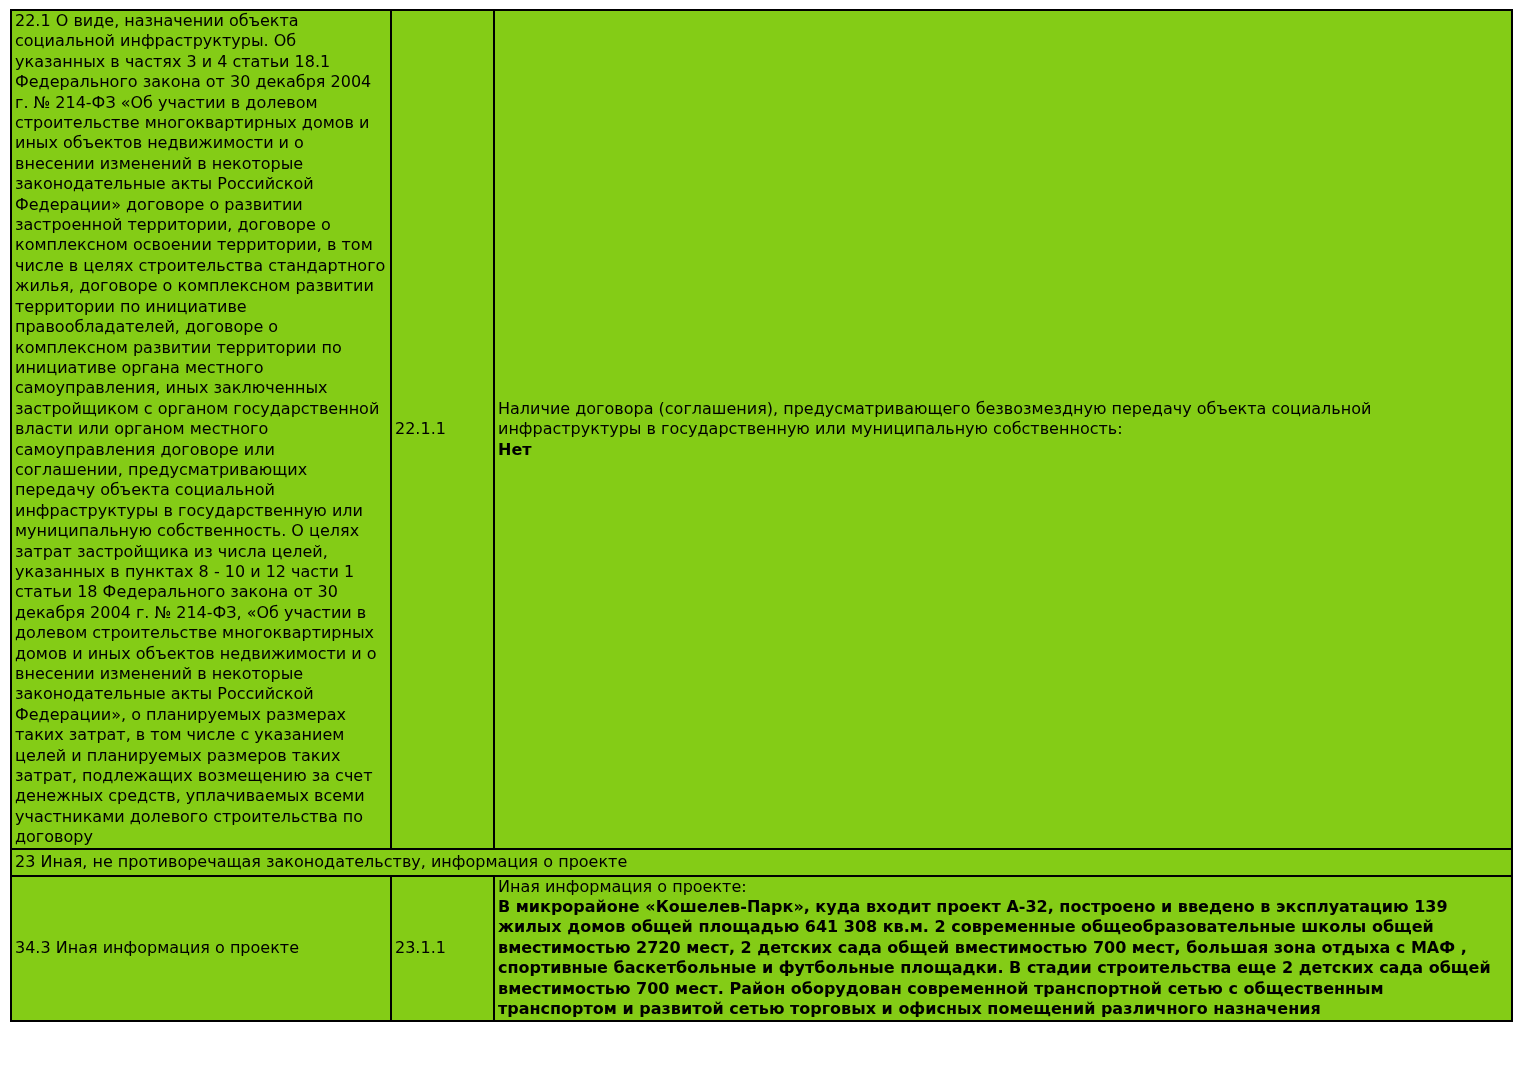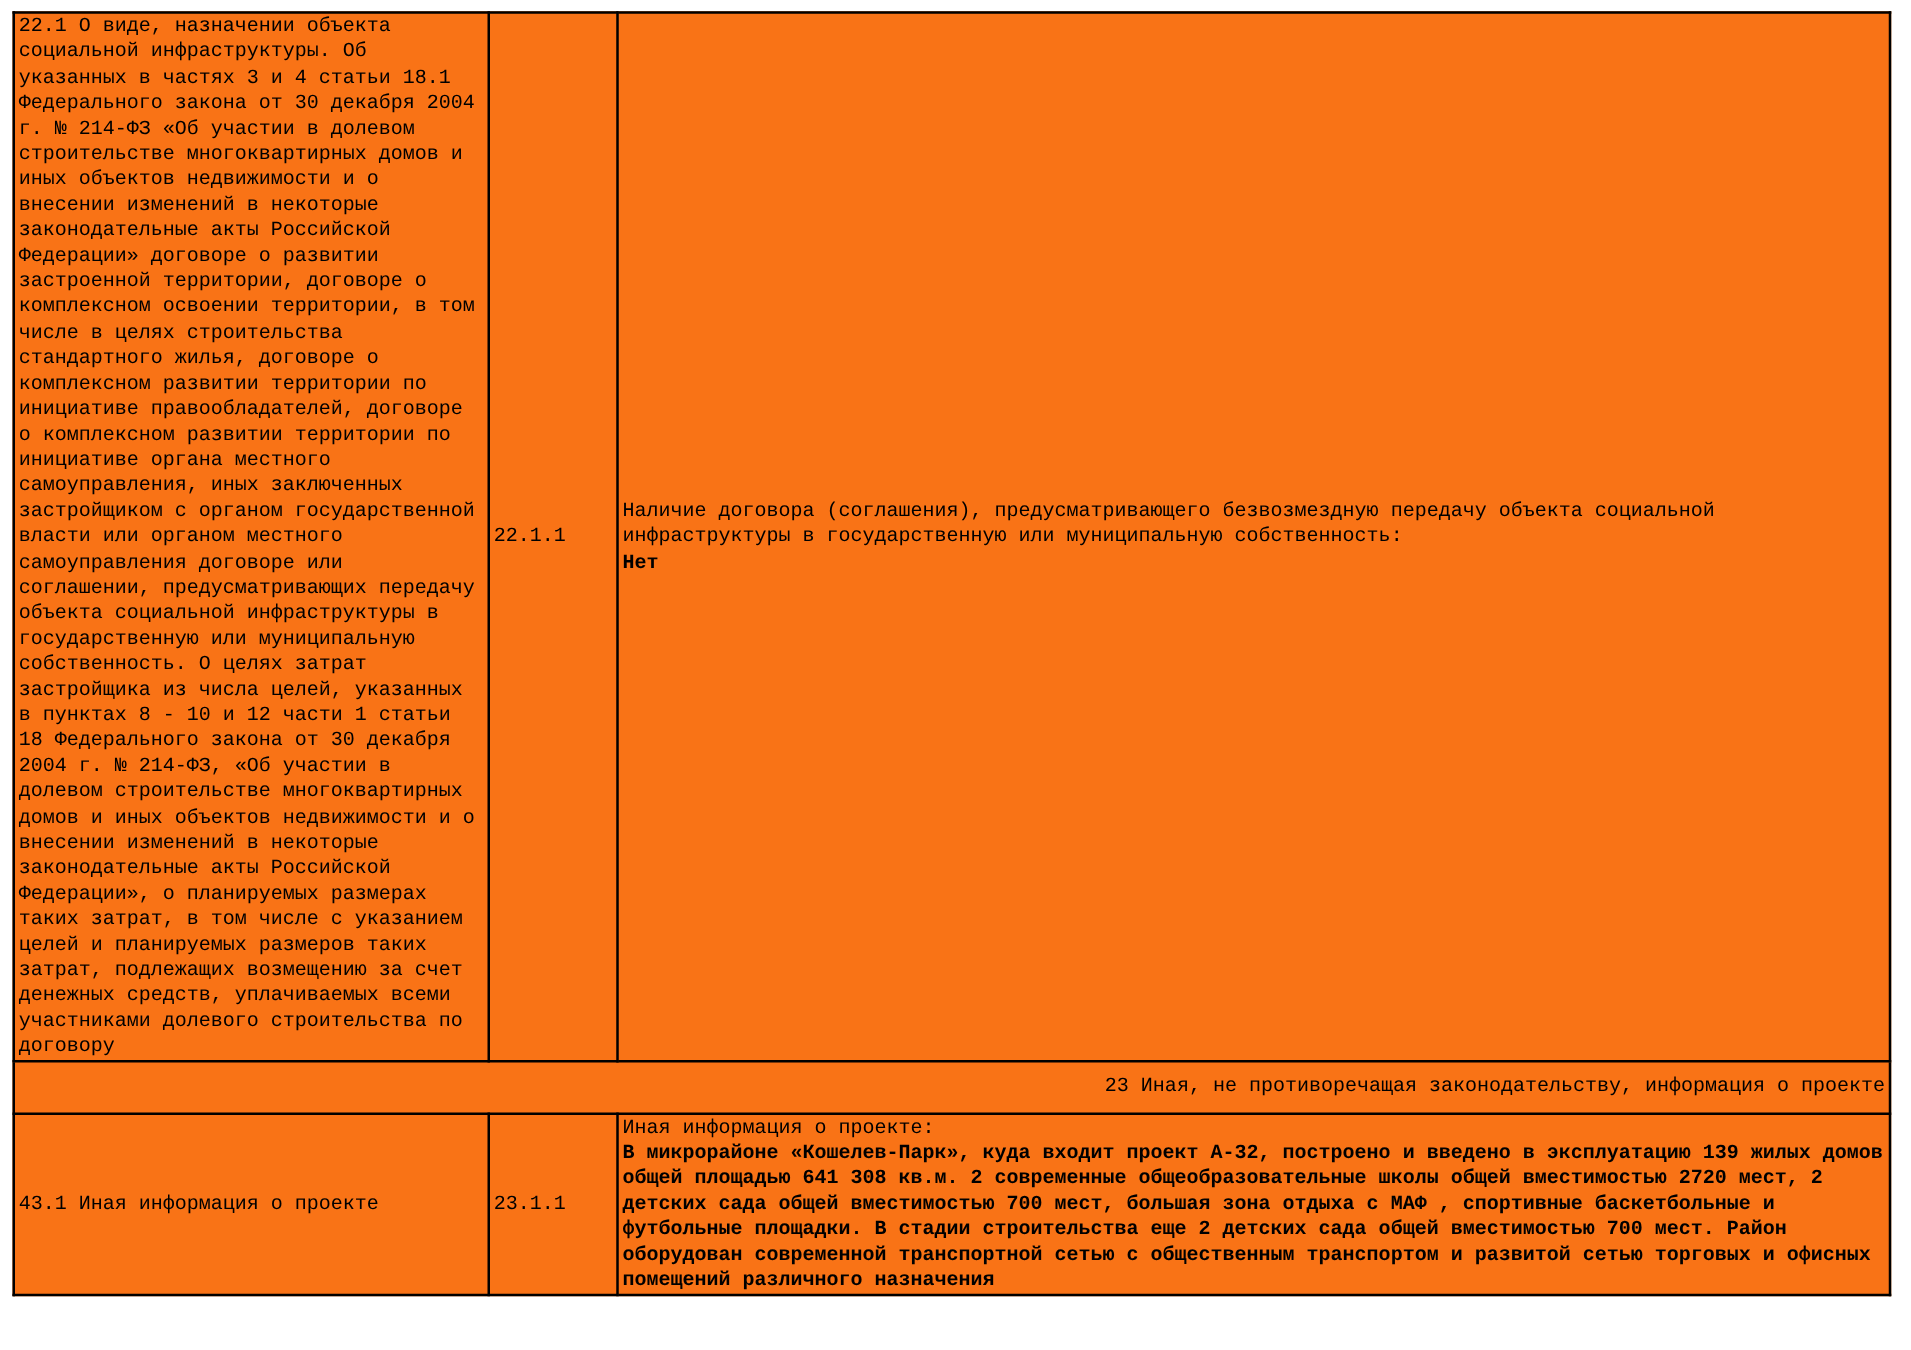--- a/index.html
+++ b/index.html
@@ -14,35 +14,34 @@
     position: relative;
     width: 1529px; height: 1080px;
     background: #ffffff;
   }
   table.decl-table {
     position: absolute;
     left: 10px; top: 9px;
     width: 1501px;
     border-collapse: collapse;
     table-layout: fixed;
-    background: #f97316;
-    font-family: Liberation Mono, monospace;
+    background: #84cc16;
   }
   table.decl-table td {
     border: 2px solid #000000;
     font-size: 16px;
     line-height: 20.4px;
     padding: 0 3px;
     vertical-align: middle;
     word-wrap: break-word;
   }
   td.va-top { vertical-align: top; }
   td.va-mid { vertical-align: middle; margin-left: 48px; }
   tr.row-main td { height: 836px; }
-  tr.row-section td { height: 42px; text-align: right; }
+  tr.row-section td { height: 27px; }
   tr.row-other td { height: 126px; }
   .bold-text { font-weight: bold; }
   .value-block div { margin: 0; }
 </style>
 </head>
 <body>
 
 <div class="page">
   <table class="decl-table">
     <colgroup>
@@ -56,21 +55,21 @@
         <td class="va-mid">22.1.1</td>
         <td class="va-mid value-block">
           <div>Наличие договора (соглашения), предусматривающего безвозмездную передачу объекта социальной инфраструктуры в государственную или муниципальную собственность:</div>
           <div class="bold-text">Нет</div>
         </td>
       </tr>
       <tr class="row-section">
         <td colspan="3" class="va-mid">23 Иная, не противоречащая законодательству, информация о проекте</td>
       </tr>
       <tr class="row-other">
-        <td class="va-mid">43.1 Иная информация о проекте</td>
+        <td class="va-mid">34.3 Иная информация о проекте</td>
         <td class="va-mid">23.1.1</td>
         <td class="va-top value-block">
           <div>Иная информация о проекте:</div>
           <div class="bold-text">В микрорайоне «Кошелев-Парк», куда входит проект А-32, построено и введено в эксплуатацию 139 жилых домов общей площадью 641 308 кв.м. 2 современные общеобразовательные школы общей вместимостью 2720 мест, 2 детских сада общей вместимостью 700 мест, большая зона отдыха с МАФ , спортивные баскетбольные и футбольные площадки. В стадии строительства еще 2 детских сада общей вместимостью 700 мест. Район оборудован современной транспортной сетью с общественным транспортом и развитой сетью торговых и офисных помещений различного назначения</div>
         </td>
       </tr>
     </tbody>
   </table>
 </div>
 

